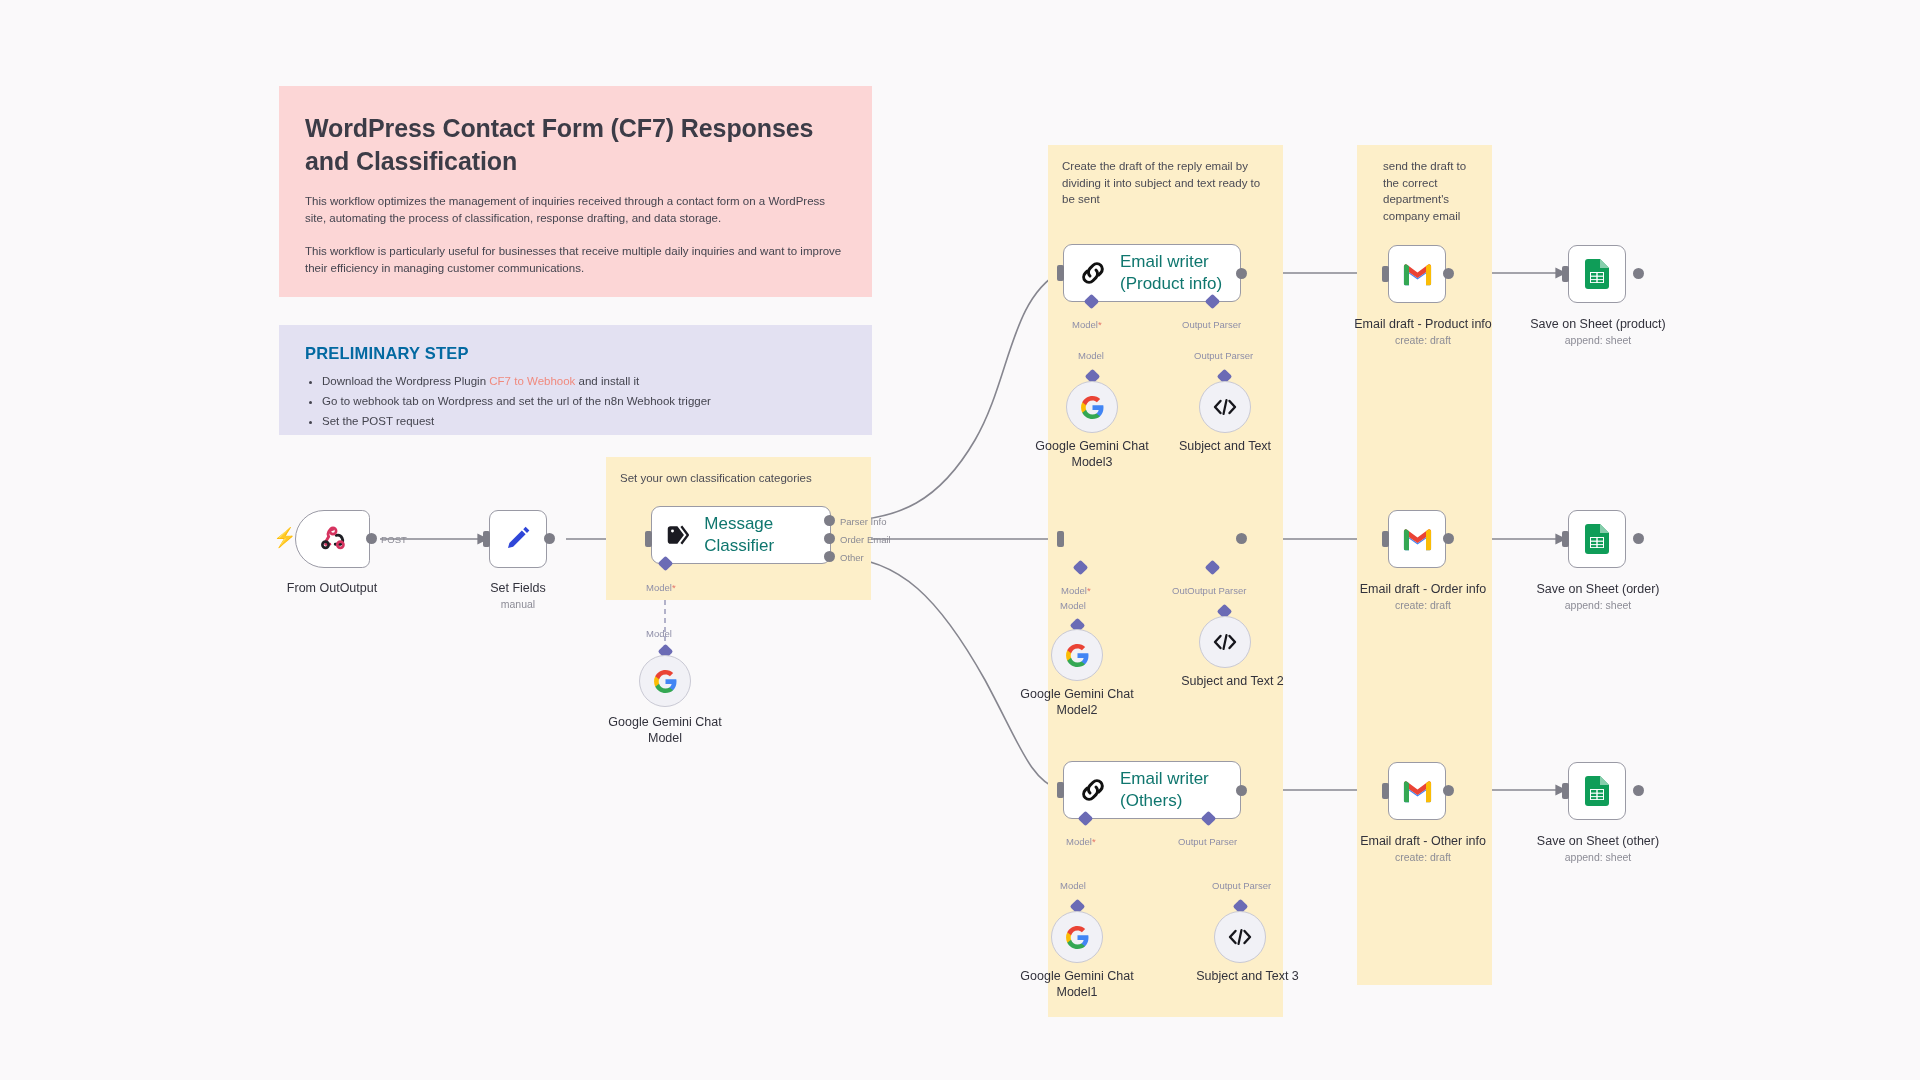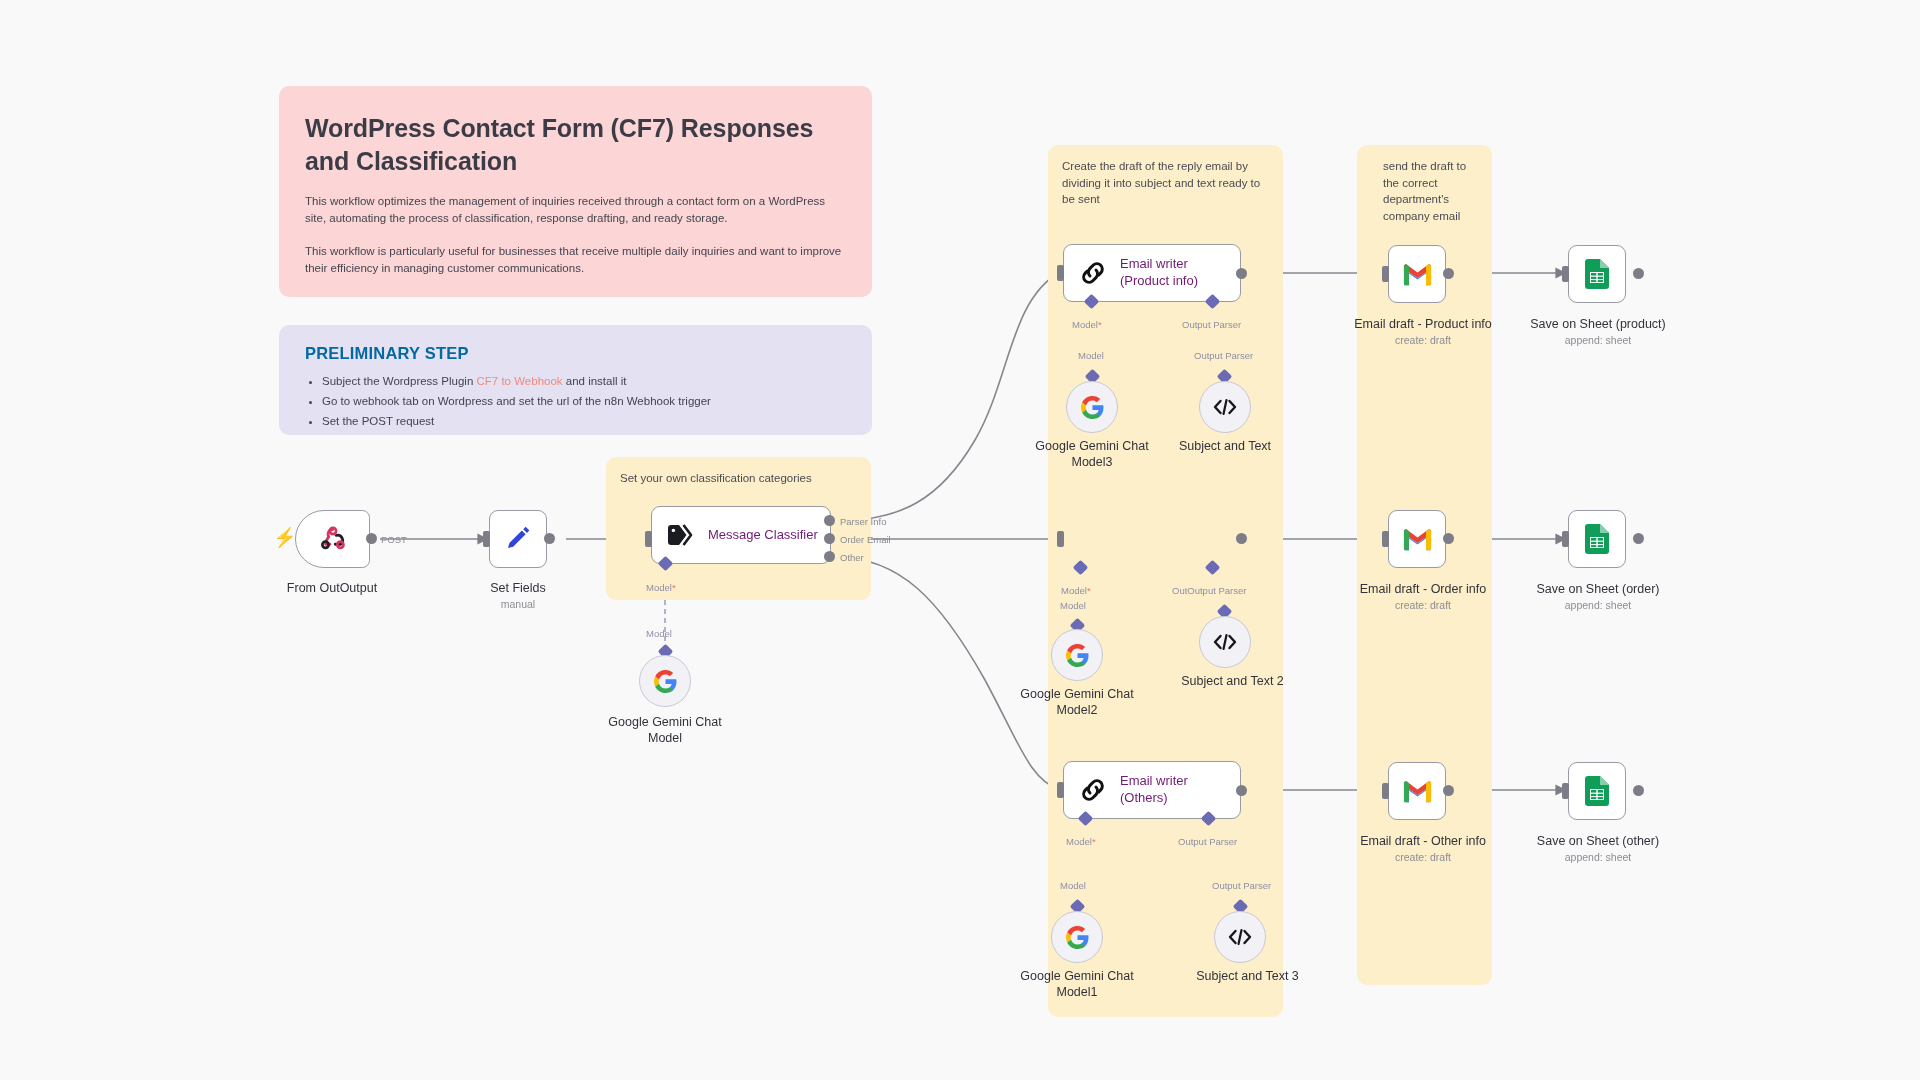--- a/index.html
+++ b/index.html
@@ -8,21 +8,21 @@
     background: #faf9fa;
     font-family: "Liberation Sans", sans-serif;
     overflow: hidden;
   }
   #canvas { position: relative; width: 1920px; height: 1080px; }
 
   
   #edges { position: absolute; inset: 0; width: 1920px; height: 1080px; pointer-events: none; }
 
   
-  .sticky { position: absolute; border-radius: 10px; }
+  .sticky { position: absolute; border-radius: 0; }
   .sticky-pink { background: #fcd6d6; }
   .sticky-purple { background: #e3e1f2; }
   .sticky-yellow { background: #fdefc9; }
 
   .note-title {
     font-size: 25px; font-weight: bold; color: #3c3c47;
     line-height: 1.32; letter-spacing: -0.1px;
   }
   .note-para {
     font-size: 11.5px; color: #44444f; line-height: 1.52; margin-top: 15px;
@@ -40,21 +40,21 @@
   
   .node {
     position: absolute; background: #fff;
     border: 1.4px solid #9a9aa5; border-radius: 9px;
     display: flex; align-items: center;
   }
   .node.trigger { border-top-left-radius: 34px; border-bottom-left-radius: 34px; }
   .node-sq { width: 58px; height: 58px; justify-content: center; }
   .node-wide { height: 58px; padding-left: 14px; gap: 12px; }
   .node-title {
-    font-size: 13px; color: #701a75; line-height: 1.28; white-space: pre-line;
+    font-size: 17px; color: #0f766e; line-height: 1.28; white-space: pre-line;
   }
   .node-caption {
     position: absolute; text-align: center;
     font-size: 12.5px; font-weight: normal; color: #32323c; line-height: 1.28;
   }
   .node-sub {
     position: absolute; text-align: center;
     font-size: 10.5px; color: #8c8c96;
   }
 
@@ -129,28 +129,28 @@
       <path d="M1213 301 L1225 375"></path>
       <path d="M1080 568 L1077 622"></path>
       <path d="M1213 568 L1225 610"></path>
       <path d="M1085 818 L1077 905"></path>
       <path d="M1205 818 L1240 905"></path>
     </g>
   </svg>
 
   <div class="sticky sticky-pink" style="left:279px; top:86px; width:593px; height:211px; padding:26px 26px 0 26px;">
     <div class="note-title">WordPress Contact Form (CF7) Responses and Classification</div>
-    <div class="note-para">This workflow optimizes the management of inquiries received through a contact form on a WordPress site, automating the process of classification, response drafting, and ready storage.</div>
+    <div class="note-para">This workflow optimizes the management of inquiries received through a contact form on a WordPress site, automating the process of classification, response drafting, and data storage.</div>
     <div class="note-para">This workflow is particularly useful for businesses that receive multiple daily inquiries and want to improve their efficiency in managing customer communications.</div>
   </div>
 
   <div class="sticky sticky-purple" style="left:279px; top:325px; width:593px; height:110px; padding:19px 26px 0 26px;">
     <div class="note-h">PRELIMINARY STEP</div>
     <ul class="note-list">
-      <li><span>Subject the Wordpress Plugin </span><span class="lnk">CF7 to Webhook</span><span> and install it</span></li>
+      <li><span>Download the Wordpress Plugin </span><span class="lnk">CF7 to Webhook</span><span> and install it</span></li>
       <li><span>Go to webhook tab on Wordpress and set the url of the n8n Webhook trigger</span></li>
       <li><span>Set the POST request</span></li>
     </ul>
   </div>
 
   <div class="sticky sticky-yellow" style="left:606px; top:457px; width:265px; height:143px; padding:13px 0 0 14px;">
     <div class="sticky-label">Set your own classification categories</div>
   </div>
 
   <div class="sticky sticky-yellow" style="left:1048px; top:145px; width:235px; height:872px; padding:13px 14px 0 14px;">

